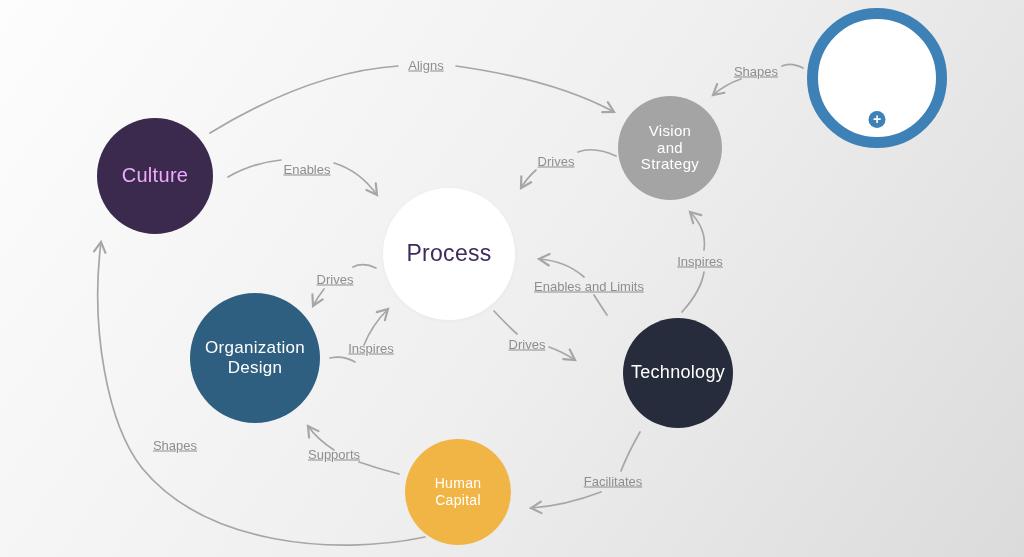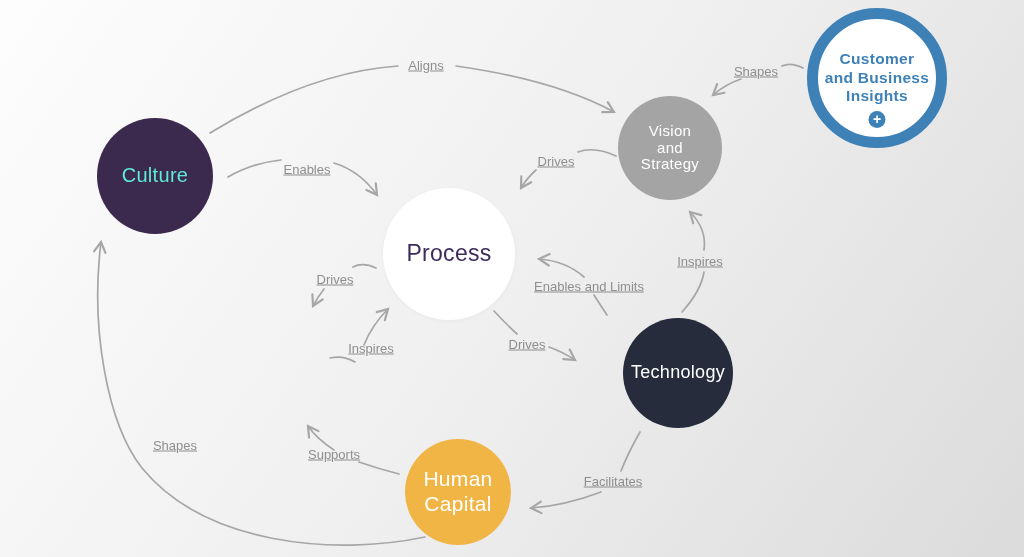--- a/index.html
+++ b/index.html
@@ -8,21 +8,21 @@
          background:linear-gradient(125deg,#fdfdfd 0%,#efefef 52%,#dbdbdb 100%);}
   svg.edges{position:absolute;inset:0;}
   svg.edges path{fill:none;stroke:#a6a6a6;stroke-width:1.7;stroke-linecap:round;}
   .node{position:absolute;border-radius:50%;display:flex;align-items:center;justify-content:center;
         text-align:center;white-space:pre-line;letter-spacing:.3px;line-height:1.18;}
   .node-culture      {left:97px;  top:118px; width:116px;height:116px;font-size:20px;}
   .node-process      {left:383px; top:188px; width:132px;height:132px;font-size:23px;box-shadow:0 1px 4px rgba(0,0,0,.04);align-items:center;}
   .node-vision       {left:618px; top:96px;  width:104px;height:104px;font-size:15px;line-height:1.12;}
   .node-orgdesign    {left:190px; top:293px; width:130px;height:130px;font-size:17px;}
   .node-technology   {left:593px; top:318px; width:110px;height:110px;font-size:18px;}
-  .node-humancapital {left:405px; top:439px; width:106px;height:106px;font-size:21px;justify-content:center;}
+  .node-humancapital {left:405px; top:439px; width:106px;height:106px;font-size:14px;justify-content:center;}
   .node-customer     {left:807px; top:8px;   width:140px;height:140px;font-size:15.5px;font-weight:bold;
                       border:11px solid;box-sizing:border-box;line-height:1.22;}
   .plus-btn{position:absolute;bottom:9px;left:50%;transform:translateX(-50%);
             width:17px;height:17px;border-radius:50%;border:none;padding:0;margin:0;
             color:#fff;font-size:14px;font-weight:bold;line-height:15px;text-align:center;
             display:flex;align-items:center;justify-content:center;cursor:pointer;
             font-family:"Liberation Sans","DejaVu Sans",sans-serif;}
   .edge-label{position:absolute;transform:translate(-50%,-50%);font-size:13px;color:#8e8e8e;white-space:nowrap;text-decoration:underline;}
 </style>
 </head>
@@ -54,41 +54,42 @@
     <path d="M324,289 Q317,298 313,306" marker-end="url(#arrow)"></path>
     <path d="M330,358 Q343,355 355,362"></path>
     <path d="M364,345 Q372,325 388,309" marker-end="url(#arrow)"></path>
     <path d="M399,474 Q379,469 359,462"></path>
     <path d="M334,450 Q317,439 308,426" marker-end="url(#arrow)"></path>
     <path d="M640,432 Q628,453 621,471"></path>
     <path d="M601,492 Q564,506 531,508" marker-end="url(#arrow)"></path>
     <path d="M425,537 C335,556 205,545 142,468 C108,425 90,330 101,242" marker-end="url(#arrow)"></path>
   </svg>
 
-  <div class="node node-culture" style="background: rgb(59, 42, 77); color: #5eead4; justify-content: center;">
+  <div class="node node-culture" style="background: rgb(59, 42, 77); color: #f0abfc; justify-content: center;">
     <span>Culture</span>
   </div>
 
   <div class="node node-process" style="background: rgb(255, 255, 255); color: rgb(61, 43, 92);">
     <span>Process</span>
   </div>
 
   <div class="node node-vision" style="background: rgb(164, 164, 165); color: rgb(255, 255, 255); text-align: center;">
     <span>Vision
 and
 Strategy</span>
   </div>
 
   <div class="node node-customer" style="background: rgb(255, 255, 255); color: rgb(62, 129, 182); border-color: rgb(62, 129, 182);">
-    <span>Customer
-and Business
-Insights</span>
     <button class="plus-btn" style="background: rgb(62, 129, 182);">+</button>
   </div>
 
+  <div class="node node-orgdesign" style="background: rgb(46, 95, 128); color: rgb(255, 255, 255);">
+    <span>Organization
+Design</span>
+  </div>
 
   <div class="node node-technology" style="background: rgb(38, 44, 59); color: rgb(255, 255, 255); margin-left: 30px;">
     <span>Technology</span>
   </div>
 
   <div class="node node-humancapital" style="background: rgb(241, 181, 69); color: rgb(255, 255, 255);">
     <span>Human
 Capital</span>
   </div>
 

